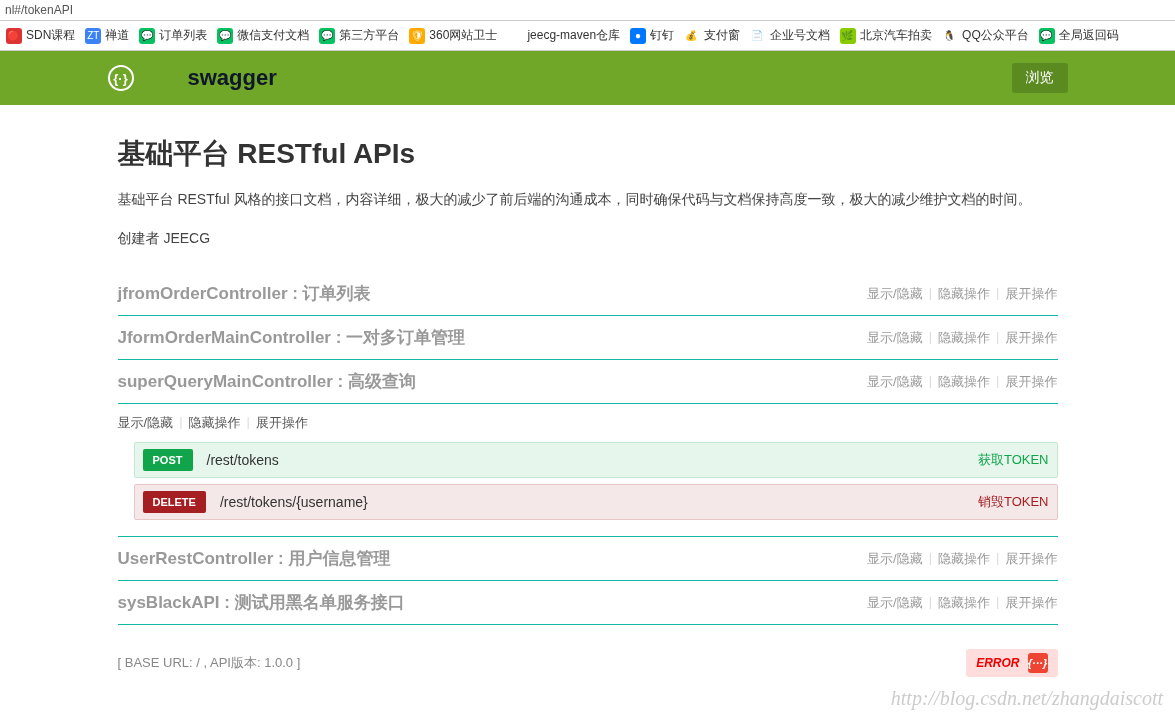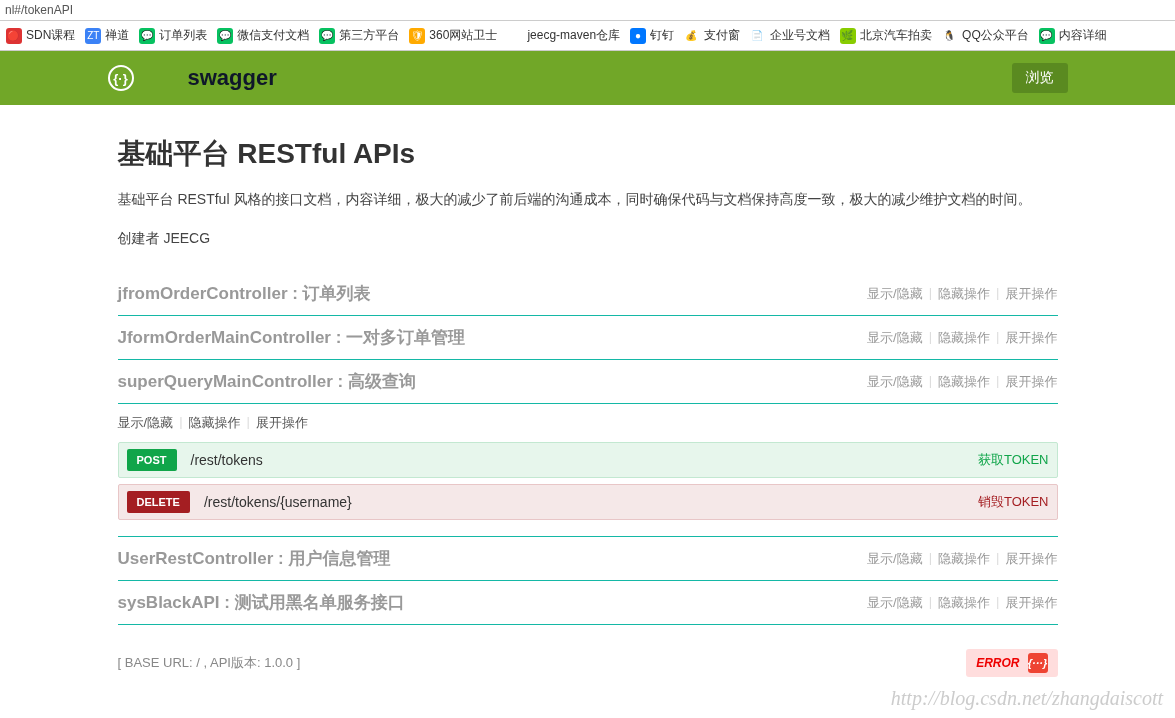--- a/index.html
+++ b/index.html
@@ -44,21 +44,21 @@
       border-bottom: 1px solid #14b8a6; padding: 10px 0;
     }
     .resource-header { display: flex; align-items: center; justify-content: space-between; }
     .resource-name { font-size: 17px; font-weight: bold; color: #999; }
     .resource-name.active { color: #333; }
     .resource-links { display: flex; gap: 6px; font-size: 13px; color: #999; }
     .resource-links .divider { color: #ddd; }
     .resource-link { cursor: pointer; }
     .resource-links.active { color: #555; }
     
-    .operations { margin-top: 10px; margin-left: 0; }
+    .operations { margin-top: 10px; margin-left: 16px; }
     .operation {
       display: flex; align-items: center; padding: 6px 8px; margin-bottom: 6px;
       border-radius: 2px; border: 1px solid;
     }
     .op-post { background: #e7f6ec; border-color: #c3e8d1; }
     .op-delete { background: #f5e8e8; border-color: #e8c6c7; }
     .method-badge {
       padding: 5px 10px; color: #fff; font-size: 11px; font-weight: bold;
       border-radius: 2px; min-width: 50px; text-align: center;
     }
@@ -136,21 +136,21 @@
     <div class="bookmark">
       <span class="bookmark-icon" style="background: rgb(136, 204, 0);">🌿</span>
       <span>北京汽车拍卖</span>
     </div>
     <div class="bookmark">
       <span class="bookmark-icon" style="background: rgb(255, 255, 255);">🐧</span>
       <span>QQ公众平台</span>
     </div>
     <div class="bookmark">
       <span class="bookmark-icon" style="background: rgb(7, 193, 96);">💬</span>
-      <span>内容详细</span>
+      <span>全局返回码</span>
     </div>
   </div>
 
 <div class="swagger-header">
   <div class="swagger-header-inner">
     <div class="swagger-logo">
       <div class="logo-circle">{·}</div>
       <span class="swagger-title">swagger</span>
     </div>
     <button class="explore-btn">浏览</button>

